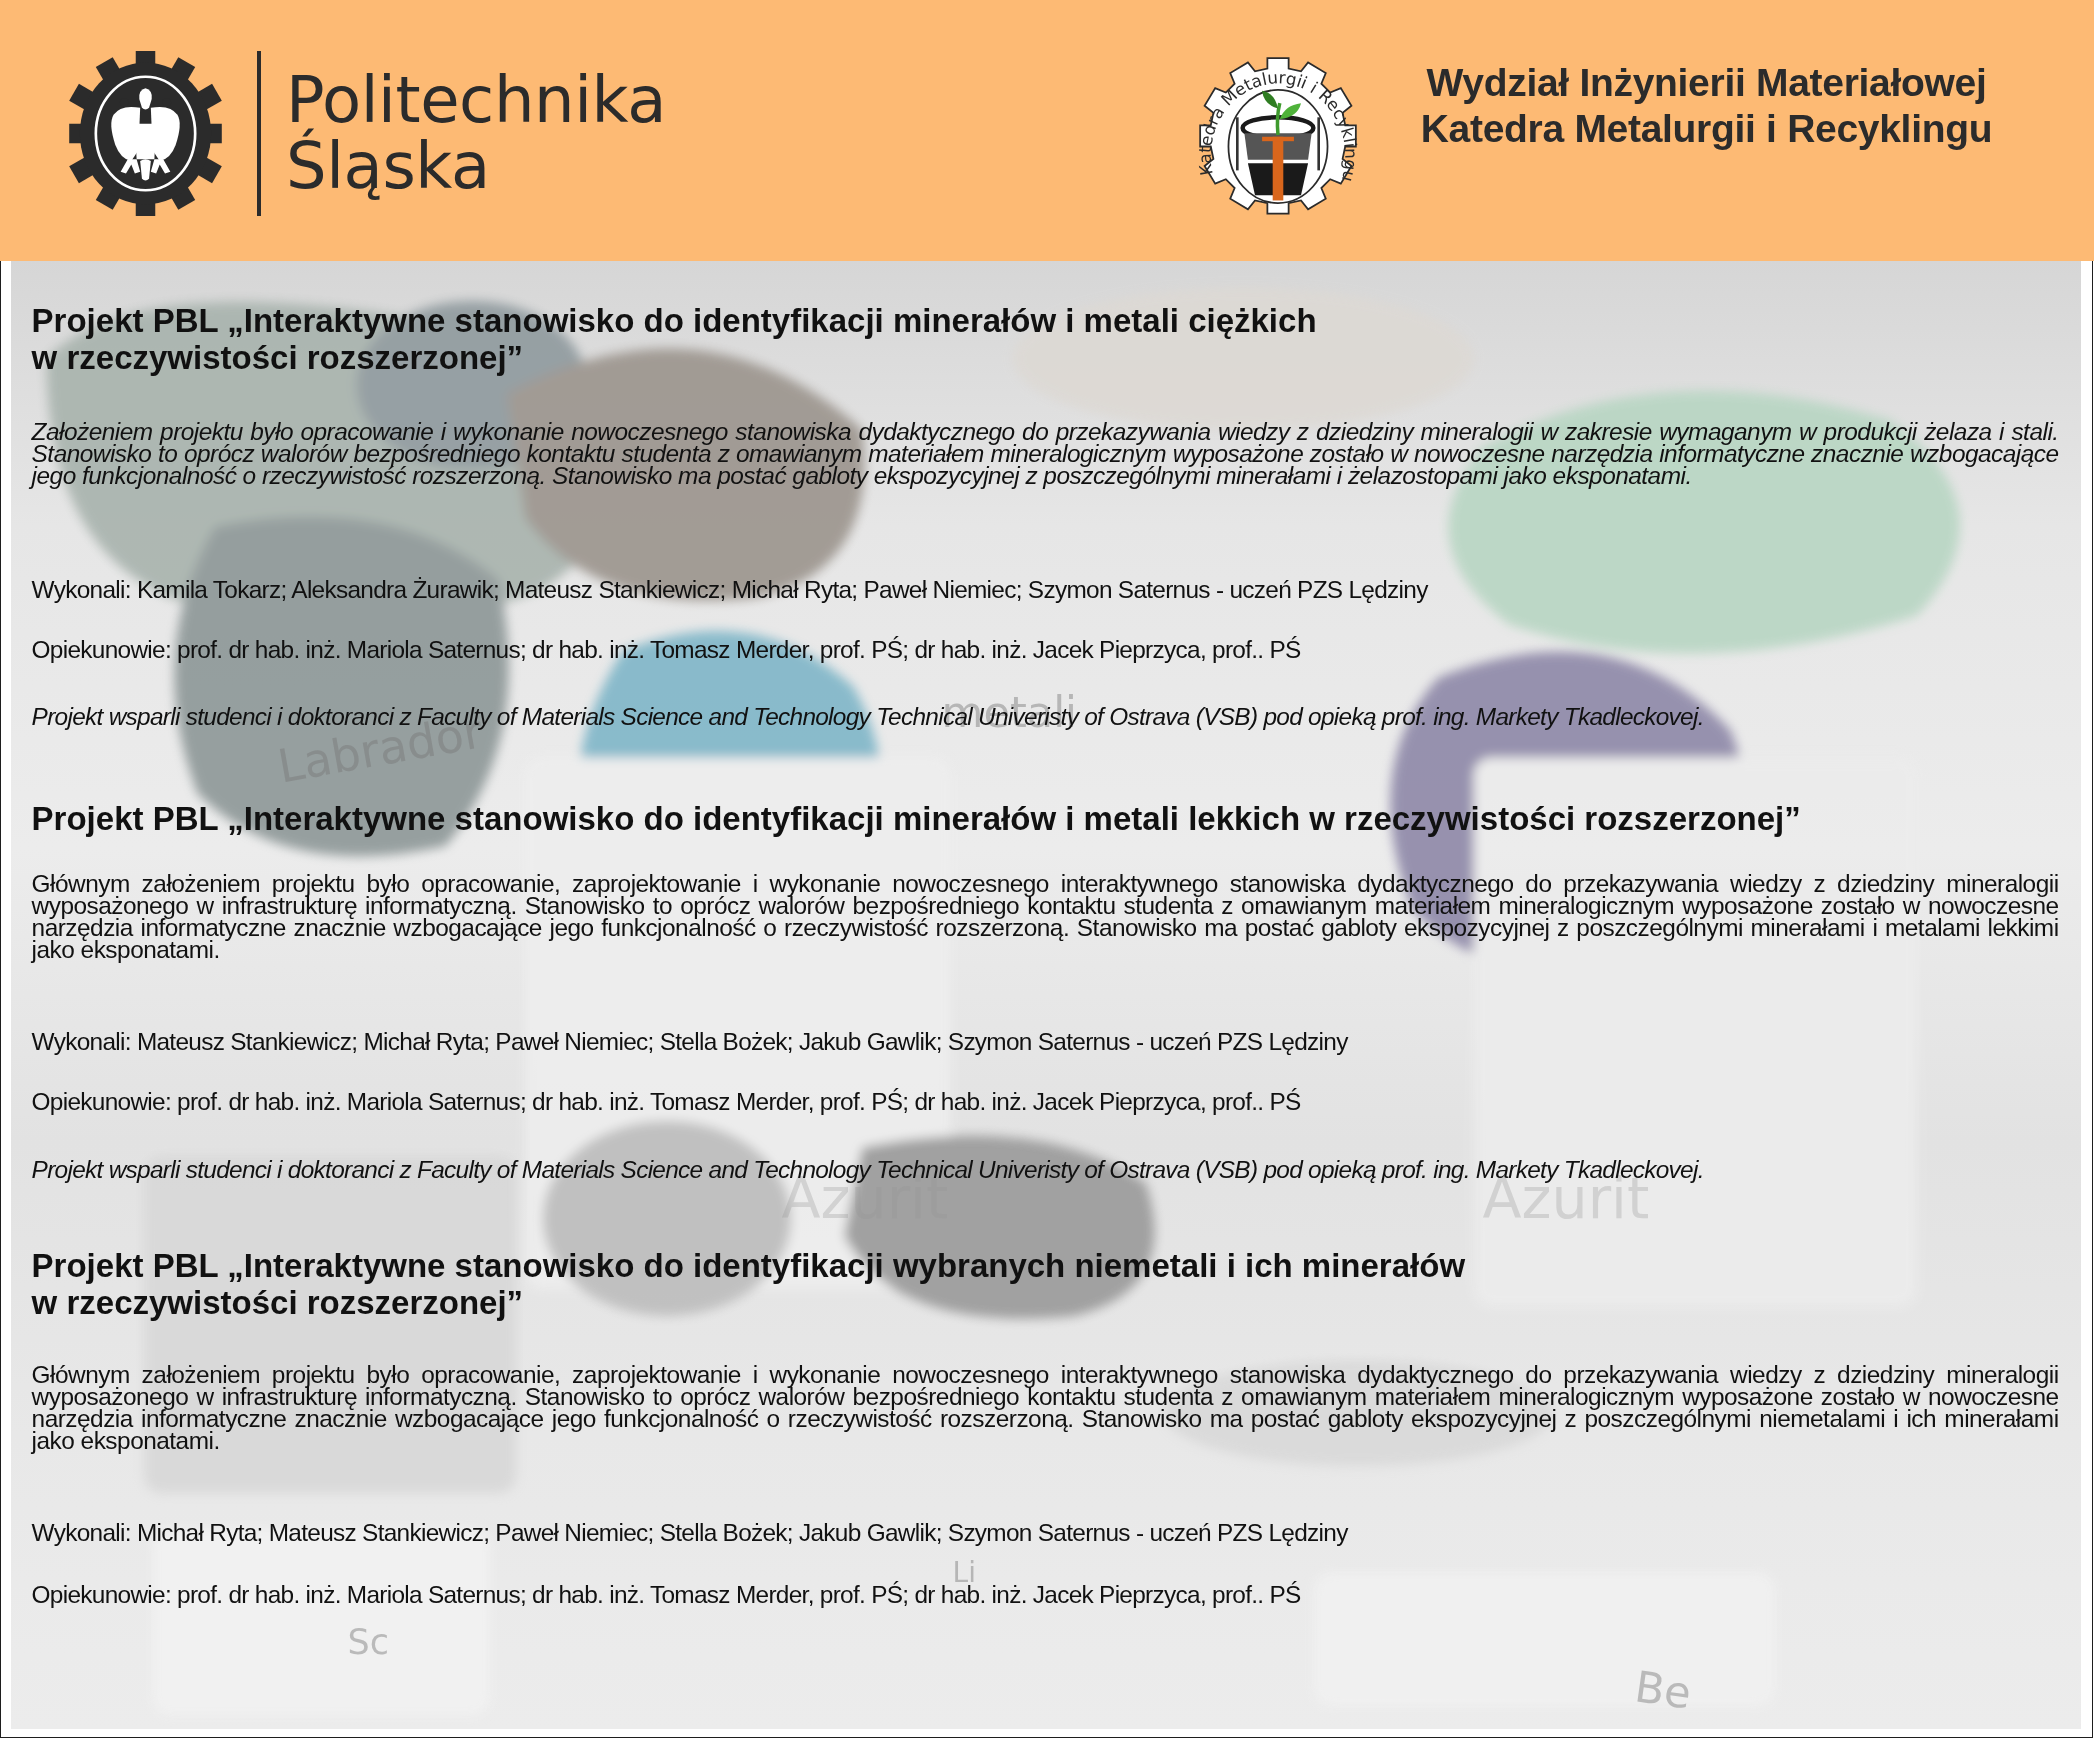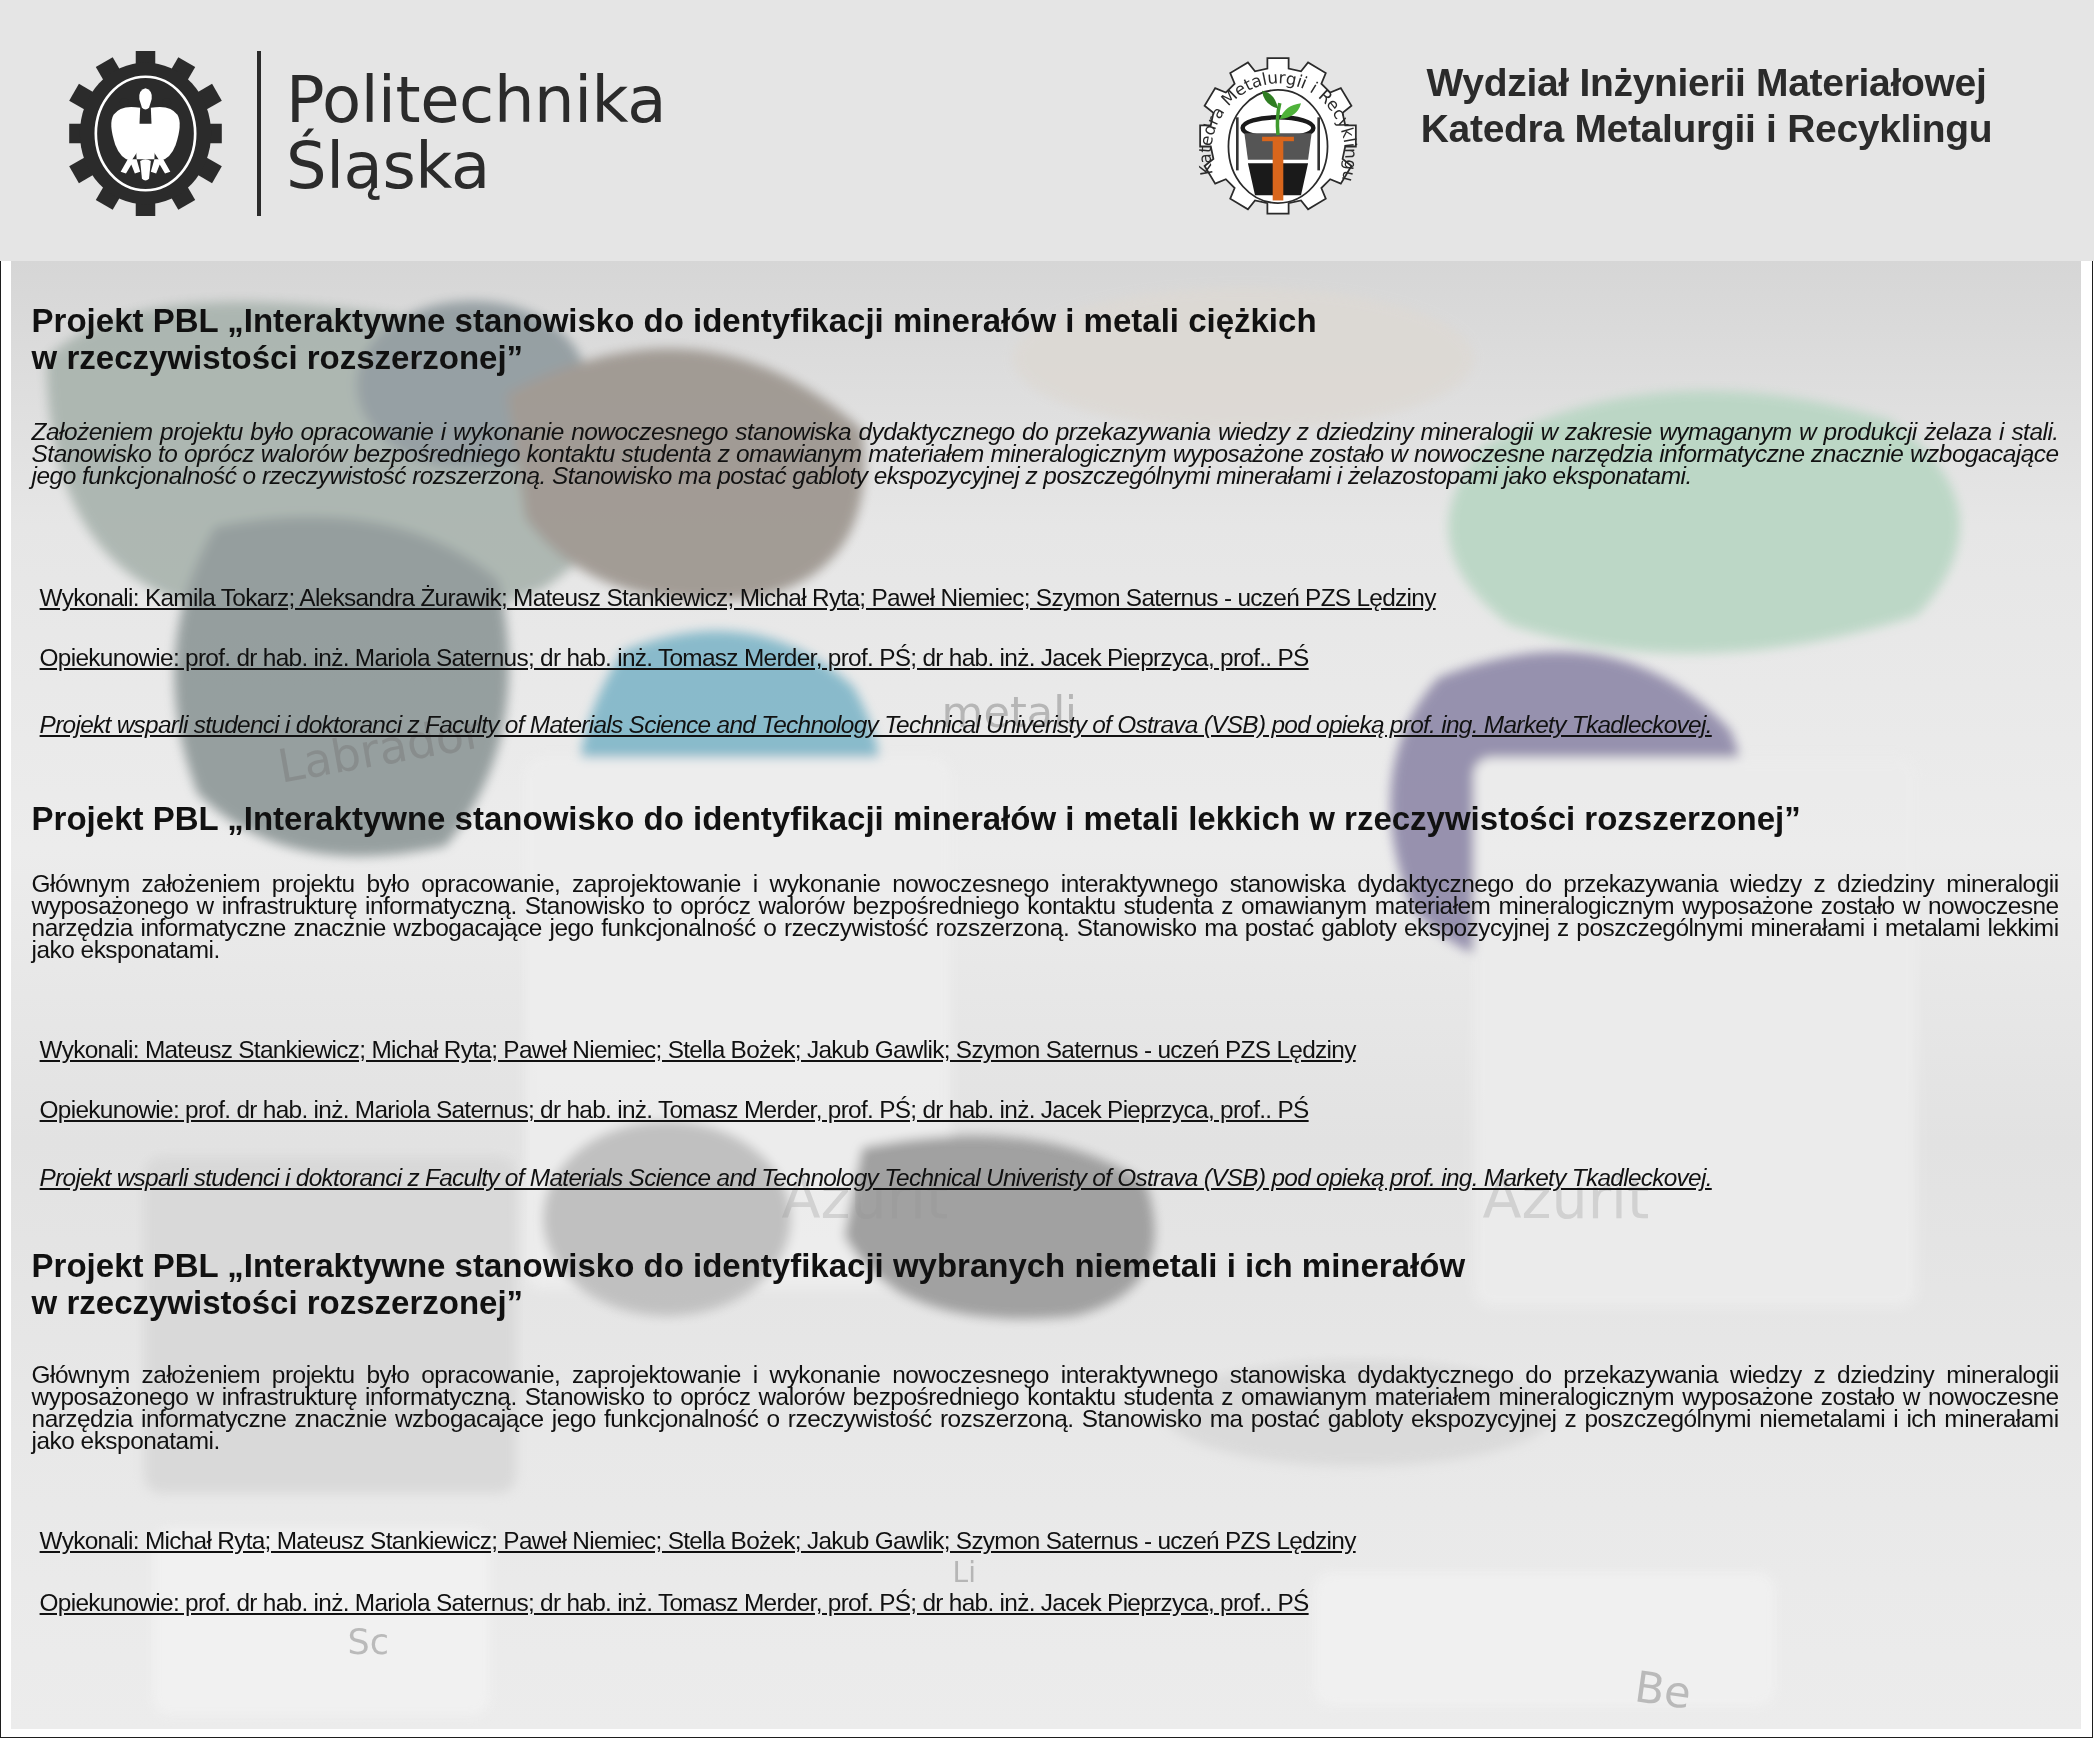--- a/index.html
+++ b/index.html
@@ -7,21 +7,21 @@
     width: 2094px; height: 1740px; position: relative; overflow: hidden;
     background: #ffffff;
     font-family: "Liberation Sans", sans-serif;
     color: #1a1a1a;
   }
   .frame {
     position: absolute; left: 0; top: 0; width: 2091px; height: 1736px;
     border: 1.8px solid #1e1e1e;
   }
   
-  .header { position: absolute; left: 0; top: 0; width: 2094px; height: 261px; background: #e5e5e5; }
+  .header { position: absolute; left: 0; top: 0; width: 2094px; height: 261px; background: #fdba74; }
   .ps-logo { position: absolute; left: 69px; top: 51px; width: 153px; height: 165px; }
   .ps-divider { position: absolute; left: 257px; top: 51px; width: 3.5px; height: 165px; background: #2b2b2b; }
   .ps-name {
     position: absolute; left: 286px; top: 67px;
     font-family: "DejaVu Sans", sans-serif; font-size: 64px; line-height: 66px;
     color: #2b2b2b; letter-spacing: -0.4px;
   }
   .ps-name span { display: block; }
   .kmr-logo { position: absolute; left: 1186px; top: 55px; width: 184px; height: 183px; }
   .dept {
@@ -41,21 +41,21 @@
   .section { position: absolute; left: 21px; width: 2027px; }
   .section h2 {
     margin: 0; text-align: left; font-weight: bold; font-size: 33px; line-height: 37px;
     color: #111;
   }
   .section h2 span { display: block; }
   .para {
     margin: 0; font-size: 24.4px; line-height: 22px; text-align: justify; color: #111;
     letter-spacing: -0.5px;
   }
-  .line { margin: 8px; font-size: 24.4px; line-height: 25px; color: #111; letter-spacing: -0.7px; white-space: nowrap; text-decoration: underline; }
+  .line { margin: 0; font-size: 24.4px; line-height: 25px; color: #111; letter-spacing: -0.7px; white-space: nowrap; }
   .italic { font-style: italic; }
   .bg-label {
     position: absolute; font-family: "DejaVu Sans", sans-serif; color: rgba(120,120,120,0.45);
     font-size: 46px; white-space: nowrap;
   }
 </style>
 </head>
 <body>
 
 <div class="frame"></div>

